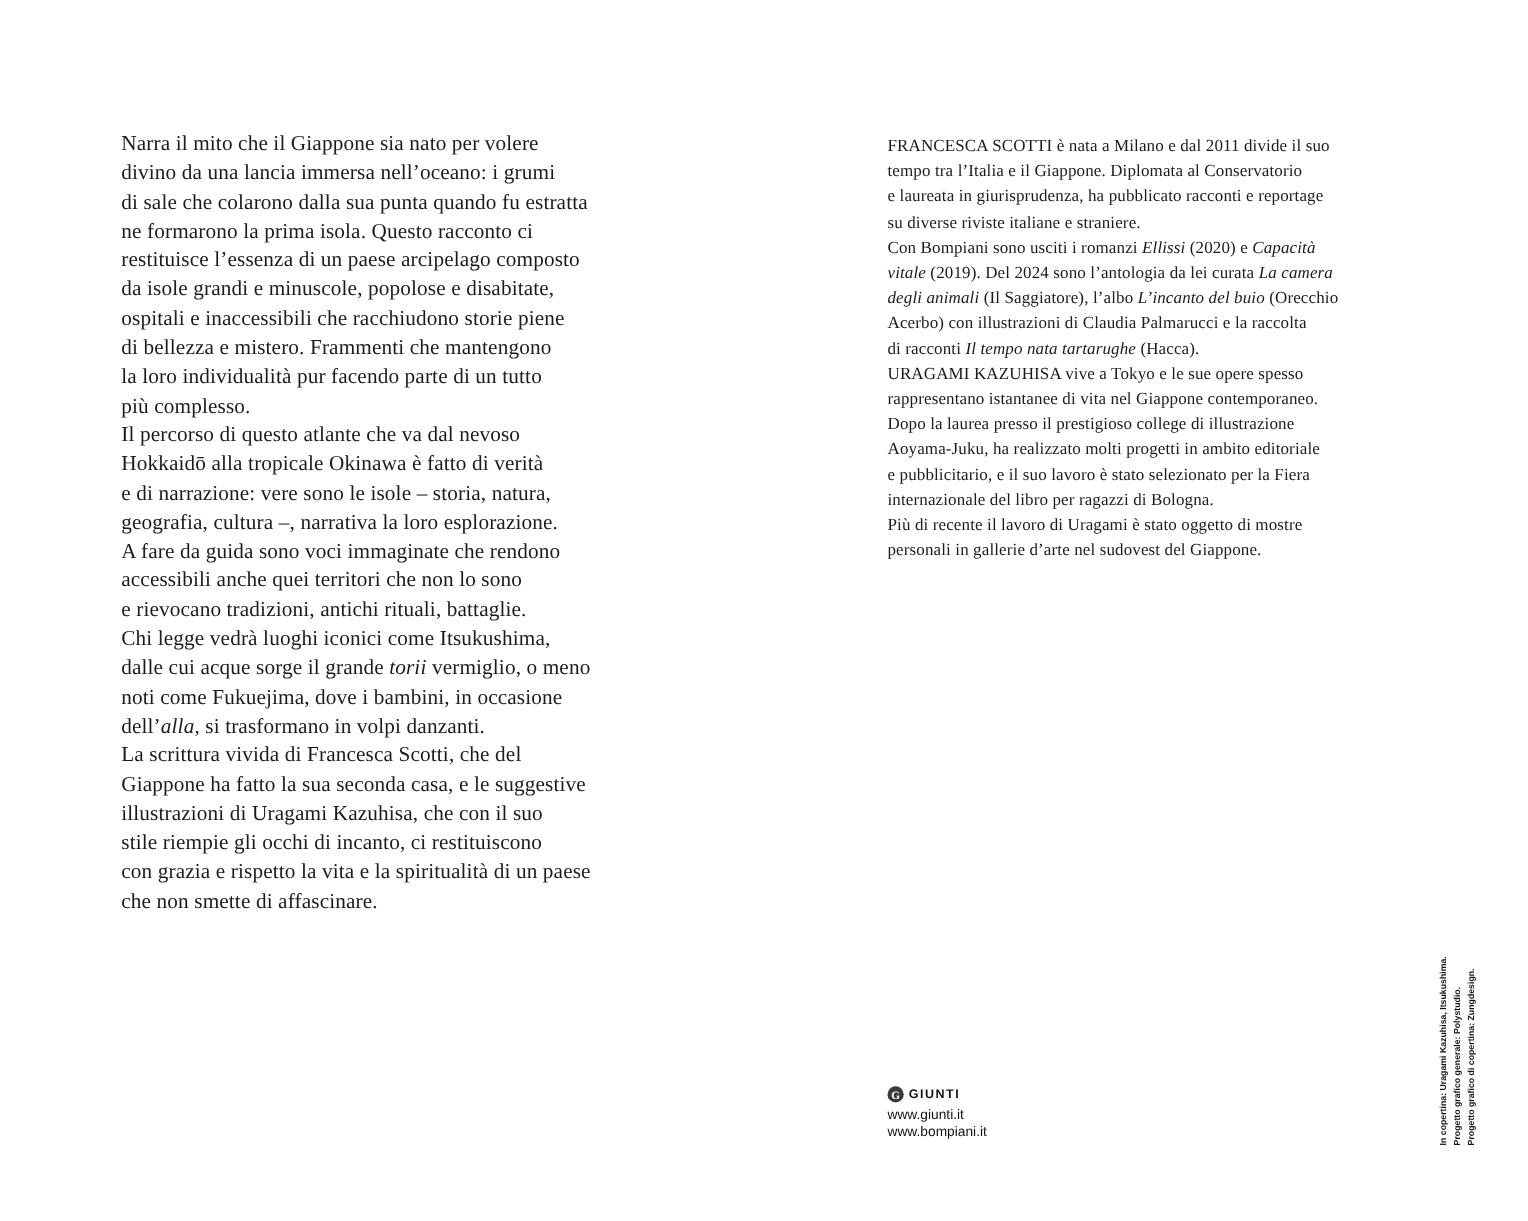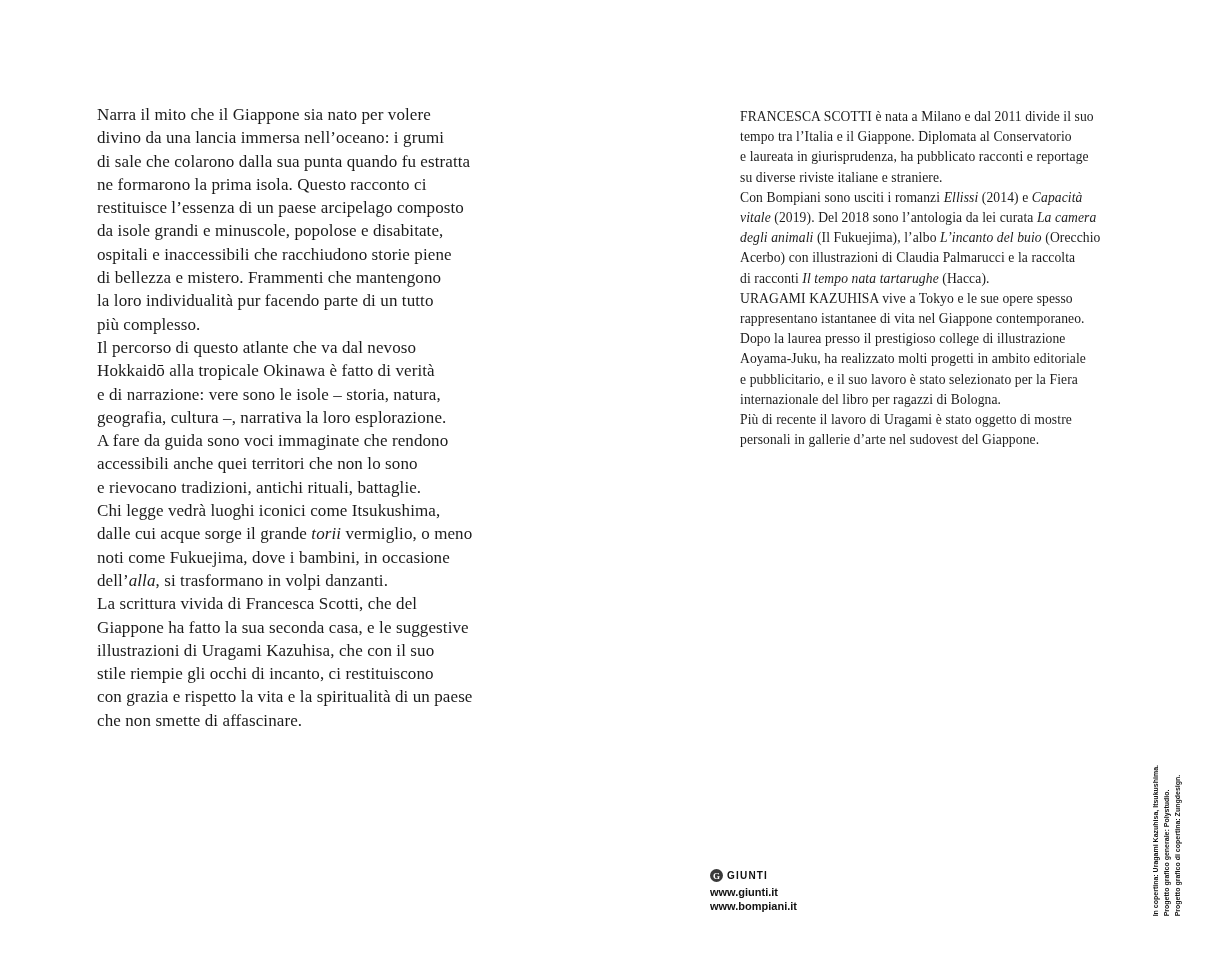--- a/index.html
+++ b/index.html
@@ -28,21 +28,21 @@
     position: absolute;
     left: 97px;
     top: 103px;
     width: 500px;
     font-size: 17px;
     line-height: 23.3px;
     letter-spacing: 0.1px;
   }
   .bios {
     position: absolute;
-    left: 740px;
+    left: 710px;
     top: 107px;
     width: 480px;
   }
   .bio {
     font-size: 13.6px;
     line-height: 20.2px;
     letter-spacing: 0.1px;
   }
   .bio2 {
   }
@@ -72,21 +72,21 @@
     font-weight: bold;
     font-family: "Liberation Serif", serif;
   }
   .logo-text {
     font-size: 10px;
     font-weight: bold;
     letter-spacing: 1.2px;
   }
   .site {
     font-size: 11px;
-    font-weight: bold;
+    font-weight: normal;
     line-height: 13.5px;
   }
   .credits {
     position: absolute;
     left: 1150px;
     top: 765px;
     writing-mode: vertical-rl;
     transform: rotate(180deg);
     font-family: "Liberation Sans", sans-serif;
     font-size: 7px;
@@ -127,23 +127,23 @@
 illustrazioni di Uragami Kazuhisa, che con il suo
 stile riempie gli occhi di incanto, ci restituiscono
 con grazia e rispetto la vita e la spiritualità di un paese
 che non smette di affascinare.</span></div>
 
   <div class="bios">
     <div class="bio rich"><span>FRANCESCA SCOTTI è nata a Milano e dal 2011 divide il suo
 tempo tra l’Italia e il Giappone. Diplomata al Conservatorio
 e laureata in giurisprudenza, ha pubblicato racconti e reportage
 su diverse riviste italiane e straniere.
-Con Bompiani sono usciti i romanzi </span><em>Ellissi</em><span> (2014) e </span><em>Capacità
-vitale</em><span> (2019). Del 2018 sono l’antologia da lei curata </span><em>La camera
-degli animali</em><span> (Il Fukuejima), l’albo </span><em>L’incanto del buio</em><span> (Orecchio
+Con Bompiani sono usciti i romanzi </span><em>Ellissi</em><span> (2020) e </span><em>Capacità
+vitale</em><span> (2019). Del 2024 sono l’antologia da lei curata </span><em>La camera
+degli animali</em><span> (Il Saggiatore), l’albo </span><em>L’incanto del buio</em><span> (Orecchio
 Acerbo) con illustrazioni di Claudia Palmarucci e la raccolta
 di racconti </span><em>Il tempo nata tartarughe</em><span> (Hacca).</span></div>
     <div class="bio bio2 rich"><span>URAGAMI KAZUHISA vive a Tokyo e le sue opere spesso
 rappresentano istantanee di vita nel Giappone contemporaneo.
 Dopo la laurea presso il prestigioso college di illustrazione
 Aoyama-Juku, ha realizzato molti progetti in ambito editoriale
 e pubblicitario, e il suo lavoro è stato selezionato per la Fiera
 internazionale del libro per ragazzi di Bologna.
 Più di recente il lavoro di Uragami è stato oggetto di mostre
 personali in gallerie d’arte nel sudovest del Giappone.</span></div>

